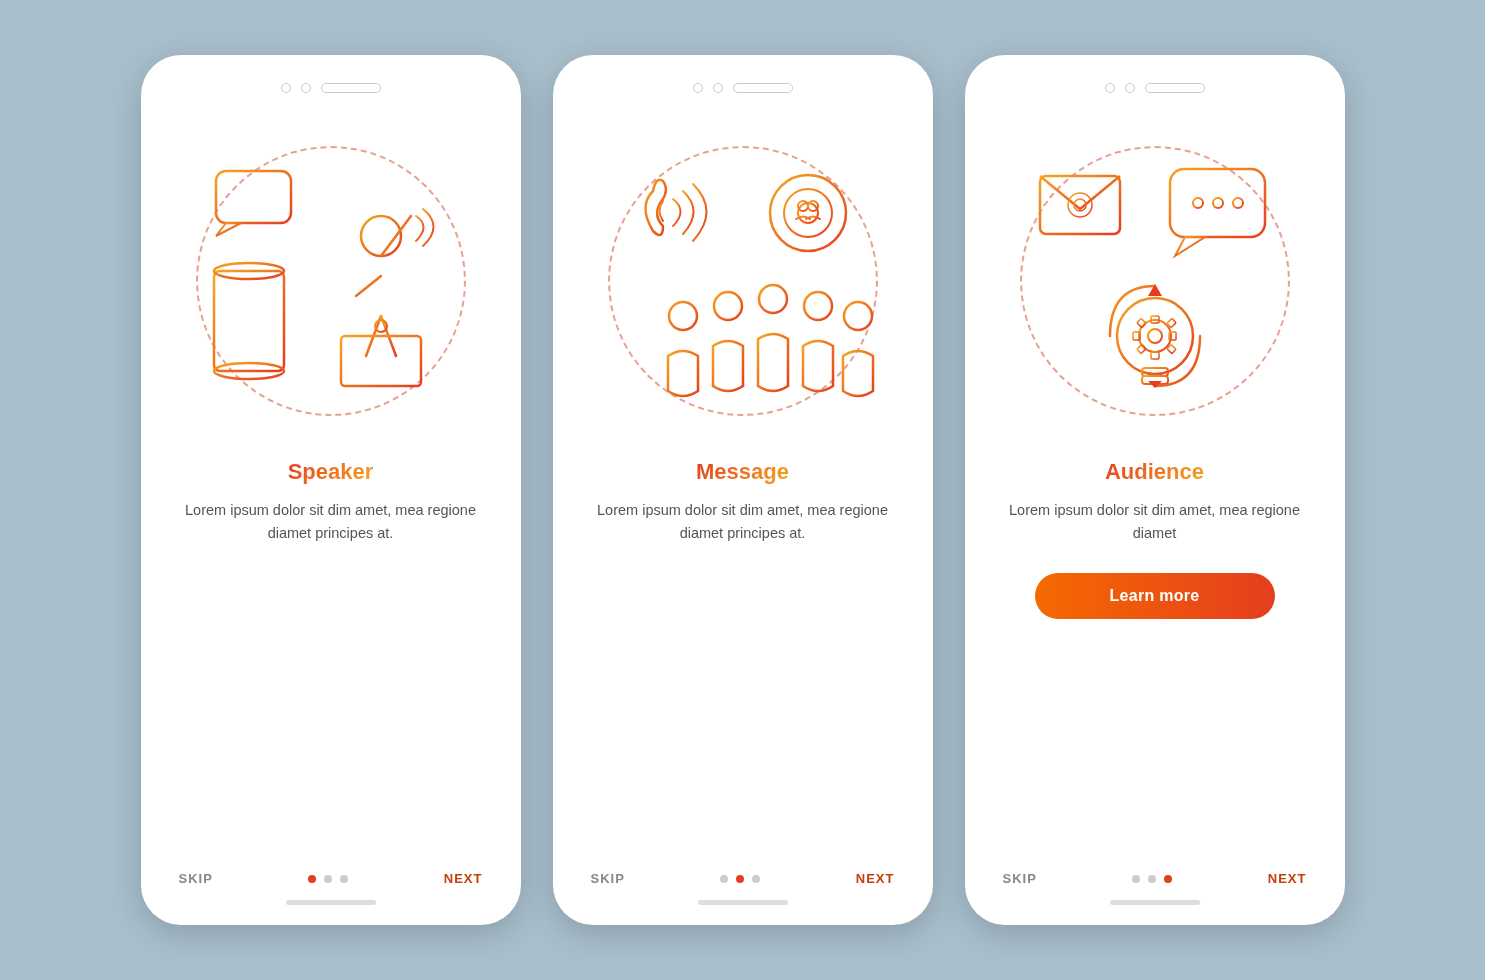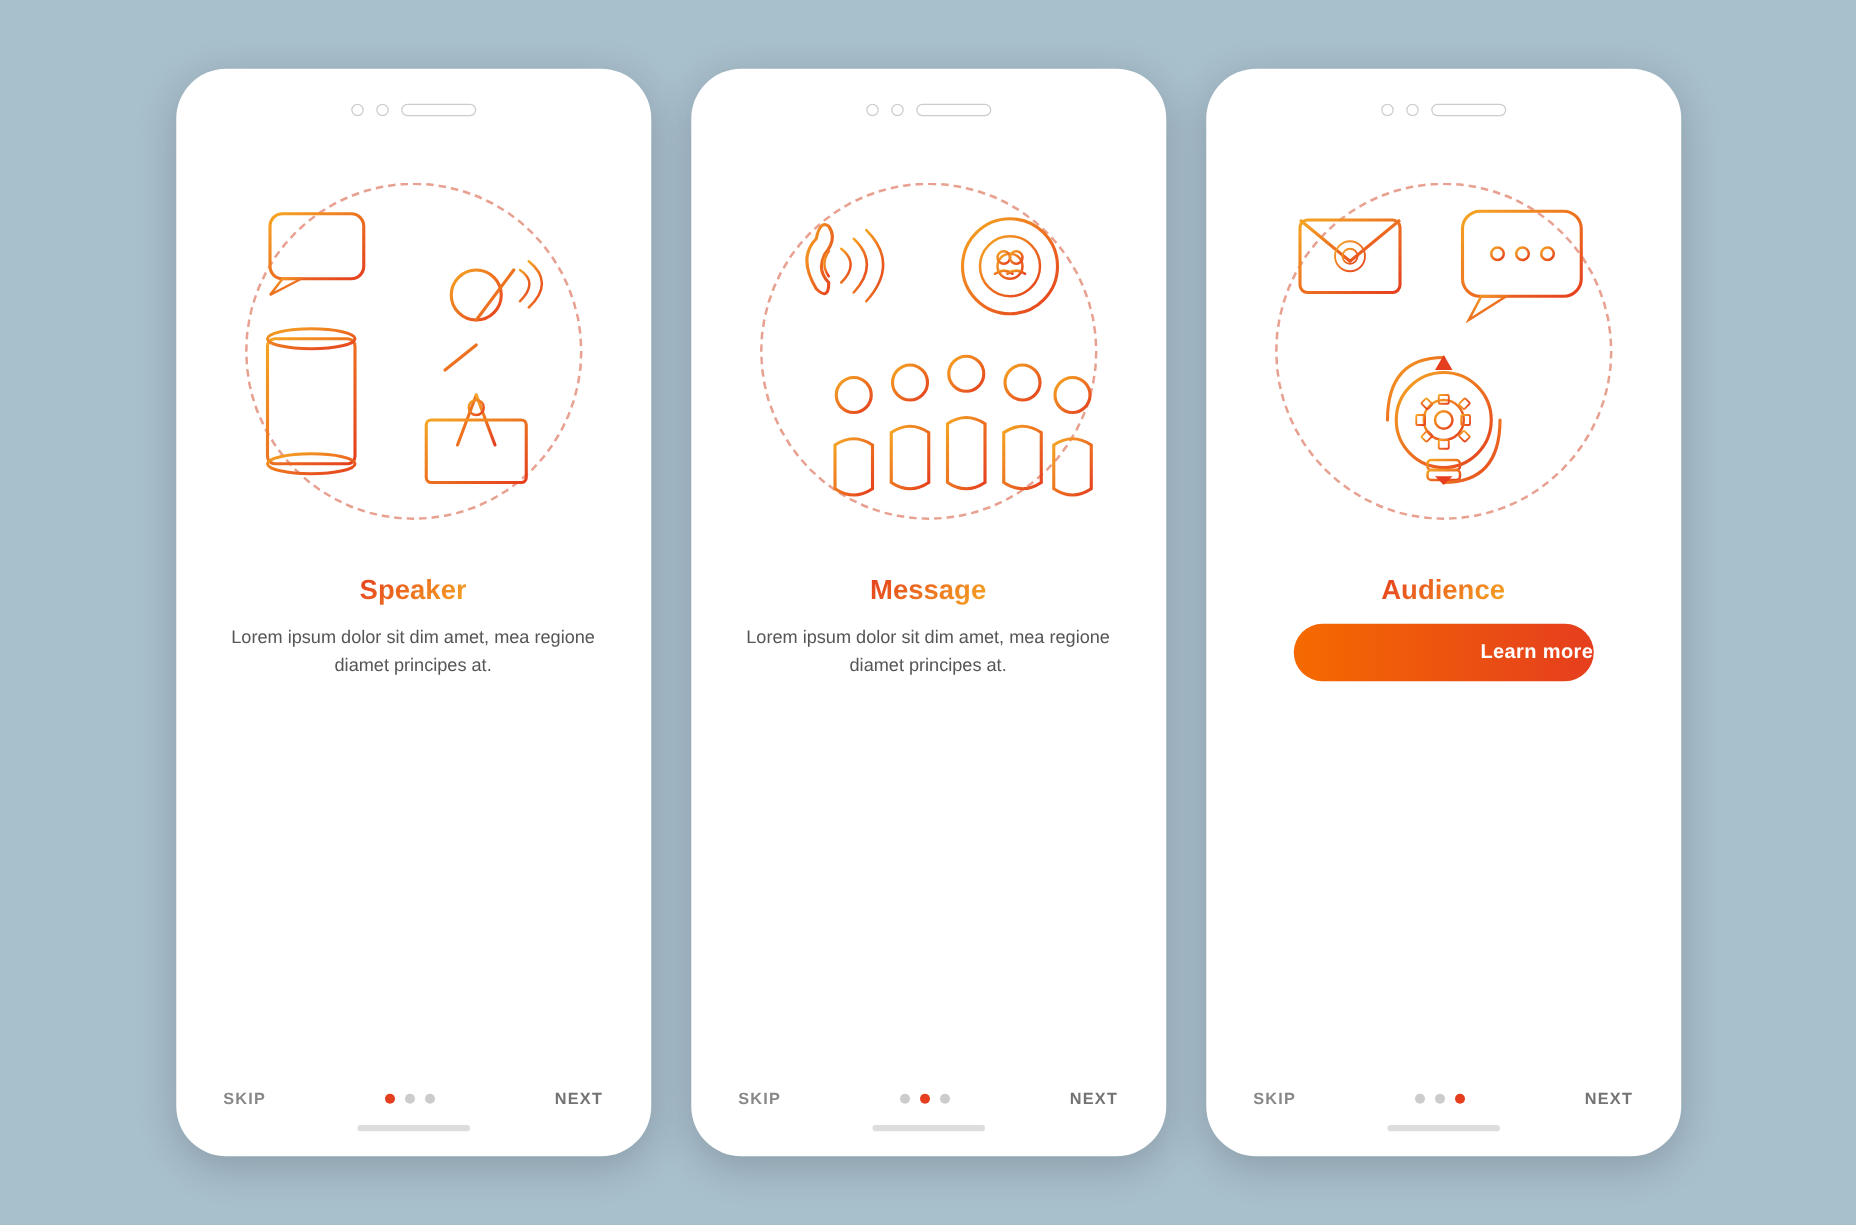--- a/index.html
+++ b/index.html
@@ -115,21 +115,20 @@
       color: #fff;
       border: none;
       border-radius: 30px;
       padding: 14px 0;
       width: 240px;
       font-size: 16px;
       font-weight: 600;
       cursor: pointer;
       margin-bottom: 16px;
       letter-spacing: 0.3px;
-      text-align: right;
     }
 
     
     .spacer { flex: 1; }
 
     
     .bottom-nav {
       width: 100%;
       display: flex;
       align-items: center;
@@ -141,21 +140,21 @@
     .nav-skip {
       font-size: 13px;
       font-weight: 700;
       color: #888;
       letter-spacing: 1px;
     }
 
     .nav-next {
       font-size: 13px;
       font-weight: 700;
-      color: #737373;
+      color: #c2410c;
       letter-spacing: 1px;
     }
 
     .dot-group {
       display: flex;
       gap: 8px;
       align-items: center;
     }
 
     .dot {
@@ -377,20 +376,21 @@
 
         <path d="M 90 195 Q 90 145 135 145" fill="none" stroke="url(#messageGrad)" stroke-width="2.5" stroke-linecap="round" marker-end="url(#arrowhead)"></path>
         <path d="M 180 195 Q 180 245 135 245" fill="none" stroke="url(#messageGrad)" stroke-width="2.5" stroke-linecap="round"></path>
 
         <polygon points="135,143 128,155 142,155" fill="#e53e1e"></polygon>
         <polygon points="135,247 128,240 142,240" fill="#e53e1e"></polygon>
       </svg>
     </div>
 
     <div class="card-title">Audience</div>
+    <div class="card-body">Lorem ipsum dolor sit dim amet, mea regione diamet</div>
 
     <button class="learn-more-btn">Learn more</button>
 
     <div class="spacer"></div>
 
     <div class="bottom-nav">
       <span class="nav-skip">SKIP</span>
       <div class="dot-group">
         <div class="dot"></div>
         <div class="dot"></div>

